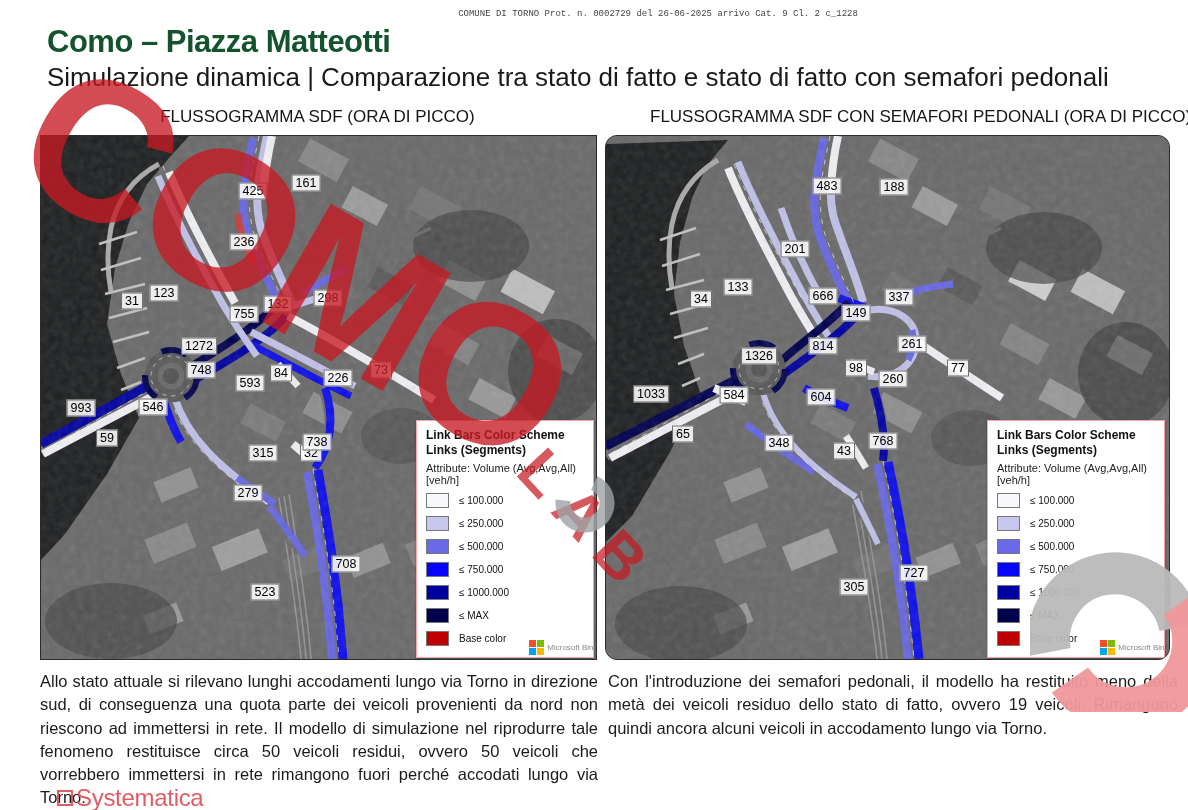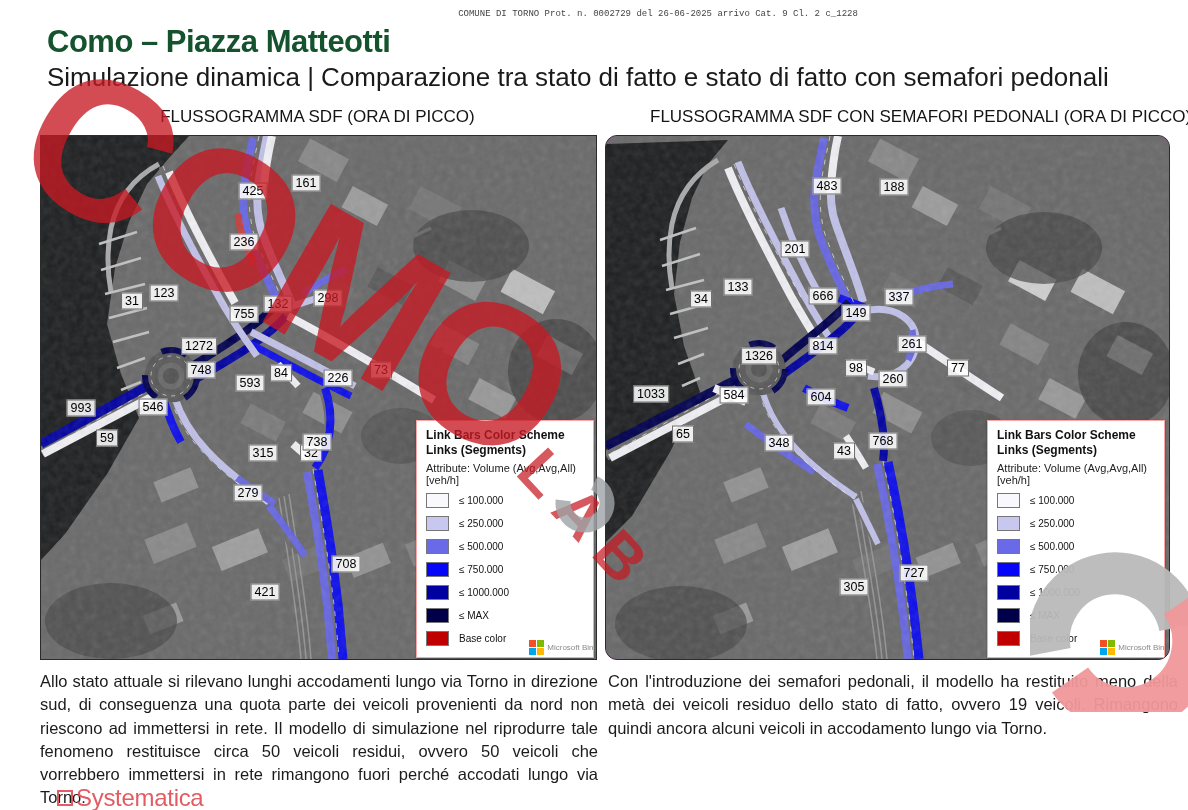--- a/index.html
+++ b/index.html
@@ -213,21 +213,21 @@
       <span class="flow-label" style="left: 340px; top: 234px;">73</span>
       <span class="flow-label" style="left: 209px; top: 247px;">593</span>
       <span class="flow-label" style="left: 40px; top: 272px;">993</span>
       <span class="flow-label" style="left: 112px; top: 271px;">546</span>
       <span class="flow-label" style="left: 66px; top: 302px;">59</span>
       <span class="flow-label" style="left: 222px; top: 317px;">315</span>
       <span class="flow-label" style="left: 270px; top: 317px;">32</span>
       <span class="flow-label" style="left: 276px; top: 306px;">738</span>
       <span class="flow-label" style="left: 207px; top: 357px;">279</span>
       <span class="flow-label" style="left: 305px; top: 428px;">708</span>
-      <span class="flow-label" style="left: 224px; top: 456px;">421</span>
+      <span class="flow-label" style="left: 224px; top: 456px;">523</span>
     </div>
 
   <div class="legend">
     <div class="lg-title">Link Bars Color Scheme</div>
     <div class="lg-title">Links (Segments)</div>
     <div class="lg-attr">Attribute: Volume (Avg,Avg,All) [veh/h]</div>
     <div>
 
     <div class="lg-row">
         <span class="lg-swatch" style="background: rgb(248, 248, 253);"></span>

